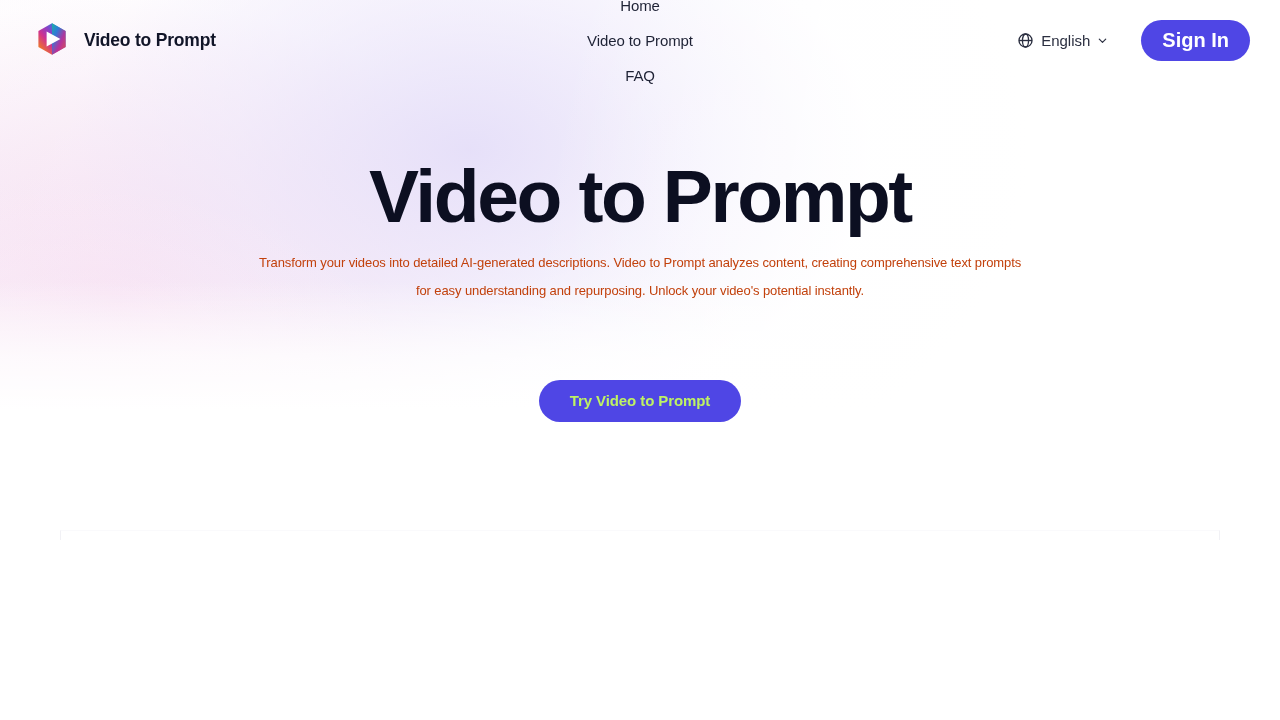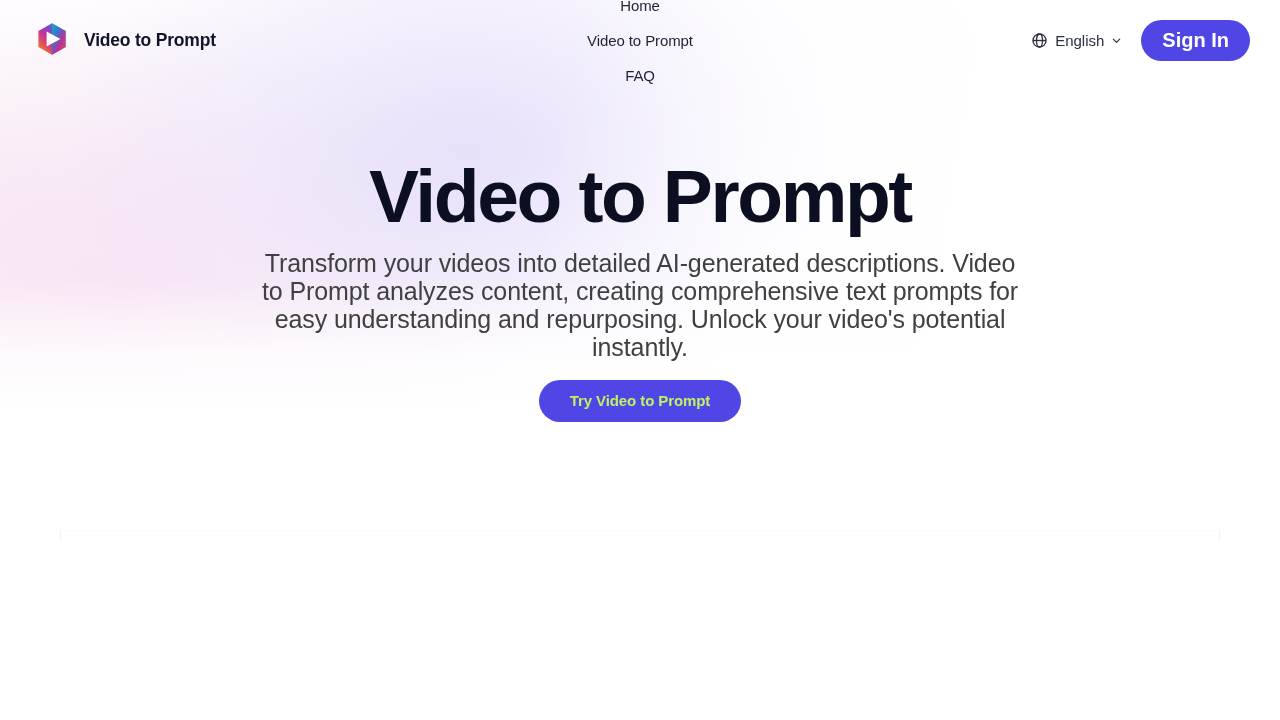--- a/index.html
+++ b/index.html
@@ -103,21 +103,21 @@
     white-space: nowrap;
     cursor: pointer;
     letter-spacing: -0.1px;
   }
 
   .header-right {
     position: absolute;
     right: 30px;
     display: flex;
     align-items: center;
-    gap: 19px;
+    gap: 33px;
   }
   .lang {
     display: flex;
     align-items: center;
     gap: 7px;
     cursor: pointer;
   }
   .globe-icon { width: 17px; height: 17px; display: block; flex: none; }
   .lang-label {
     font-size: 15px;
@@ -158,23 +158,23 @@
     font-weight: bold;
     color: #0c0f21;
     letter-spacing: -2.4px;
   }
   .hero-sub {
     position: absolute;
     top: 249px;
     left: 50%;
     transform: translateX(-50%);
     width: 766px;
-    font-size: 25px;
+    font-size: 13px;
     line-height: 28px;
-    color: #404040;
+    color: #c2410c;
     font-weight: 400;
     letter-spacing: -0.1px;
   }
   .hero-cta-wrap {
     position: absolute;
     top: 380px;
     left: 0; right: 0;
     display: flex;
     justify-content: center;
   }

